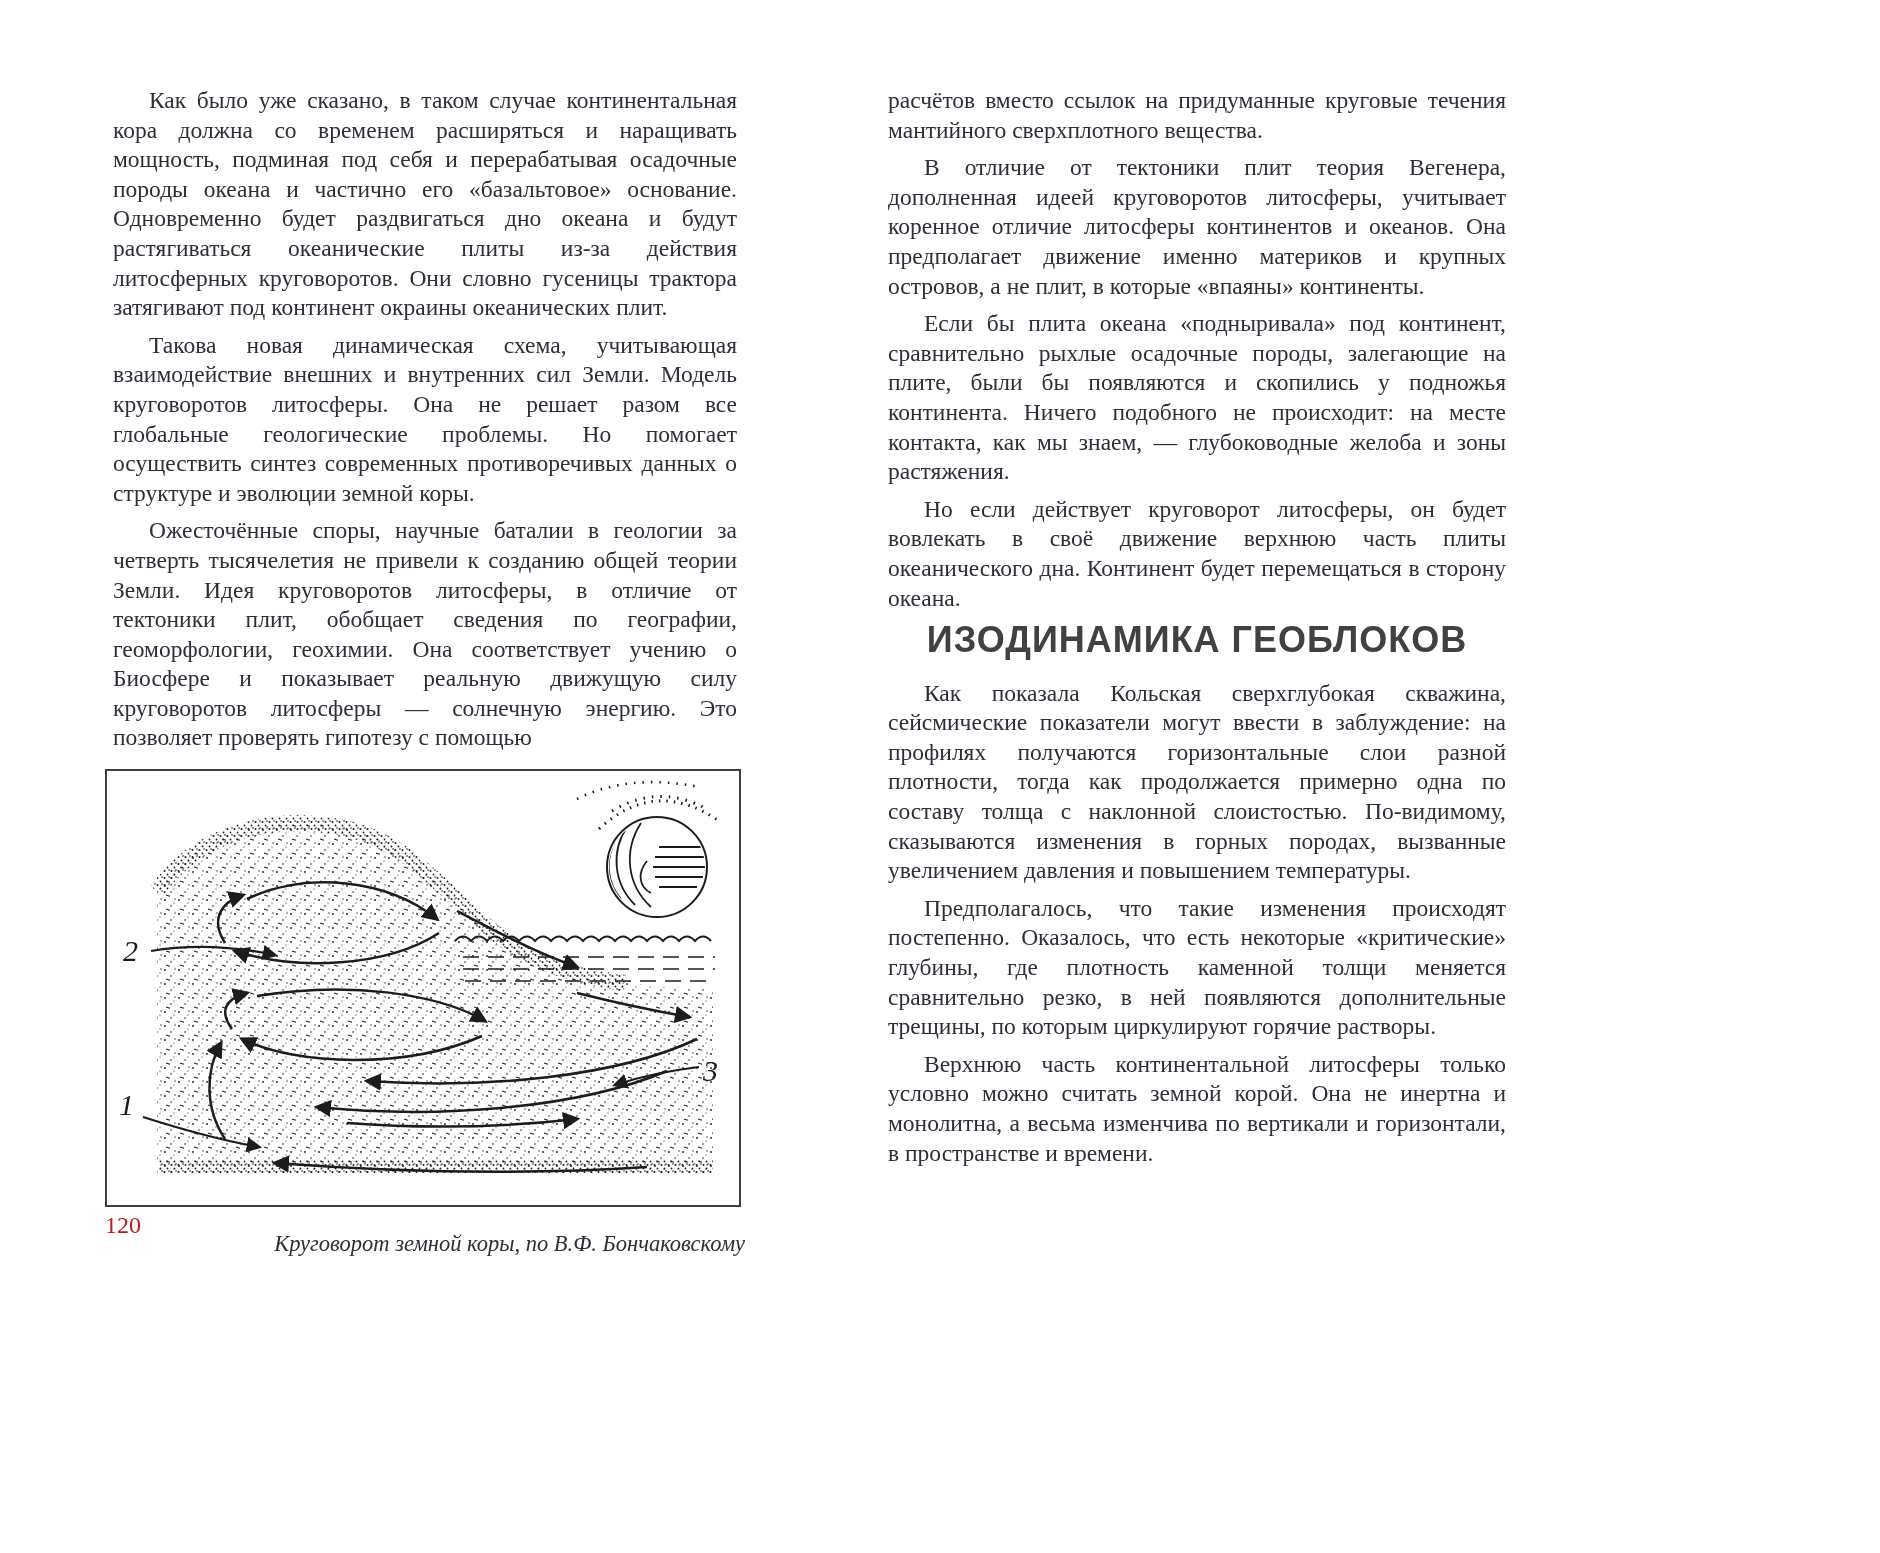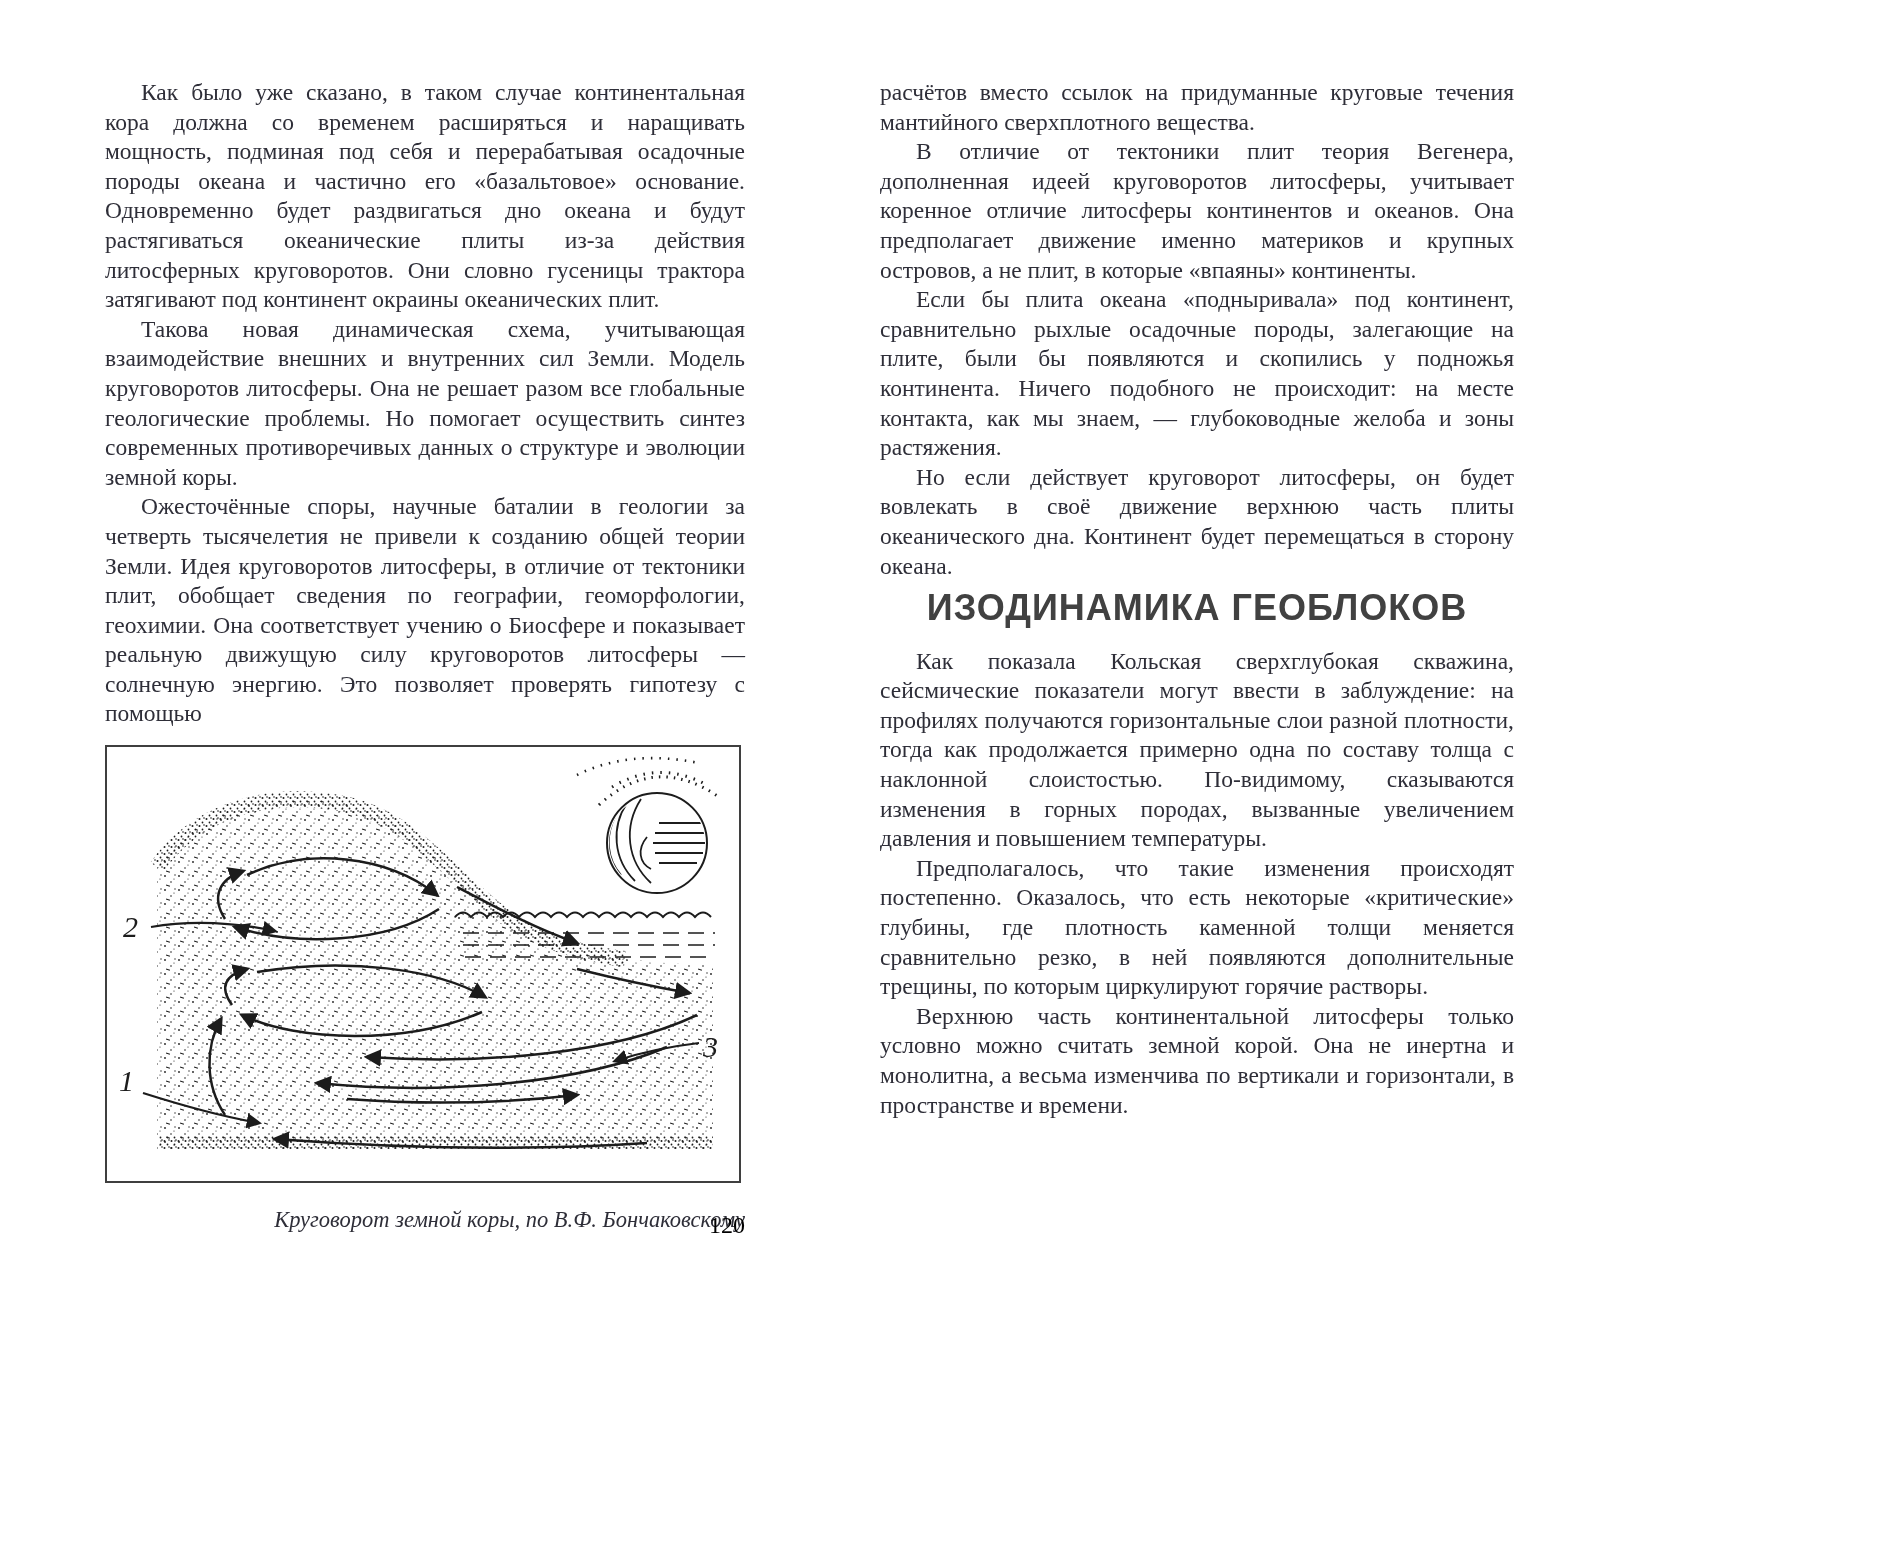--- a/index.html
+++ b/index.html
@@ -6,38 +6,38 @@
   body{
     width:1880px;height:1553px;background:#fefefe;
     font-family:"Liberation Serif", serif;color:#2e2e38;
     overflow:hidden;position:relative;
   }
   .spread{position:relative;width:1880px;height:1553px;background:#fff;}
   .page{position:absolute;top:0;height:1553px;}
   .page.left{left:105px;width:640px;}
   .page.right{left:880px;width:634px;}
   .text-block{padding-top:78px;font-size:23.5px;line-height:29.6px;text-align:justify;}
-  .text-block p{margin:0;text-indent:36px;}
+  .text-block p{margin:8px;text-indent:36px;}
   .text-block p.no-indent{text-indent:0;}
   figure{margin:16px 0 0 0;padding:0;}
   .fig-frame{
     border:2px solid #3f3f3f;width:636px;height:438px;box-sizing:border-box;
     background:#fff;overflow:hidden;
   }
   figcaption{
     font-style:italic;text-align:right;font-size:22.5px;margin-top:24px;color:#2e2e38;
   }
   .heading{
     font-family:"Liberation Sans", sans-serif;font-weight:700;font-size:36px;
     color:#414141;text-align:center;margin:12px 0 24px 0;letter-spacing:1px;
     text-indent:0 !important;
   }
   .page-number{
-    position:absolute;top:1212px;left:0;width:100%;text-align:right;
-    font-size:24px;color:#000000;
+    position:absolute;top:1212px;left:0;width:100%;text-align:left;
+    font-size:24px;color:#b91c1c;
   }
   svg text{font-family:"Liberation Serif", serif;font-style:italic;fill:#1c1c1c;}
 </style>
 </head>
 <body>
 
 <div class="spread">
 
   <div class="page left">
     <div class="text-block">

